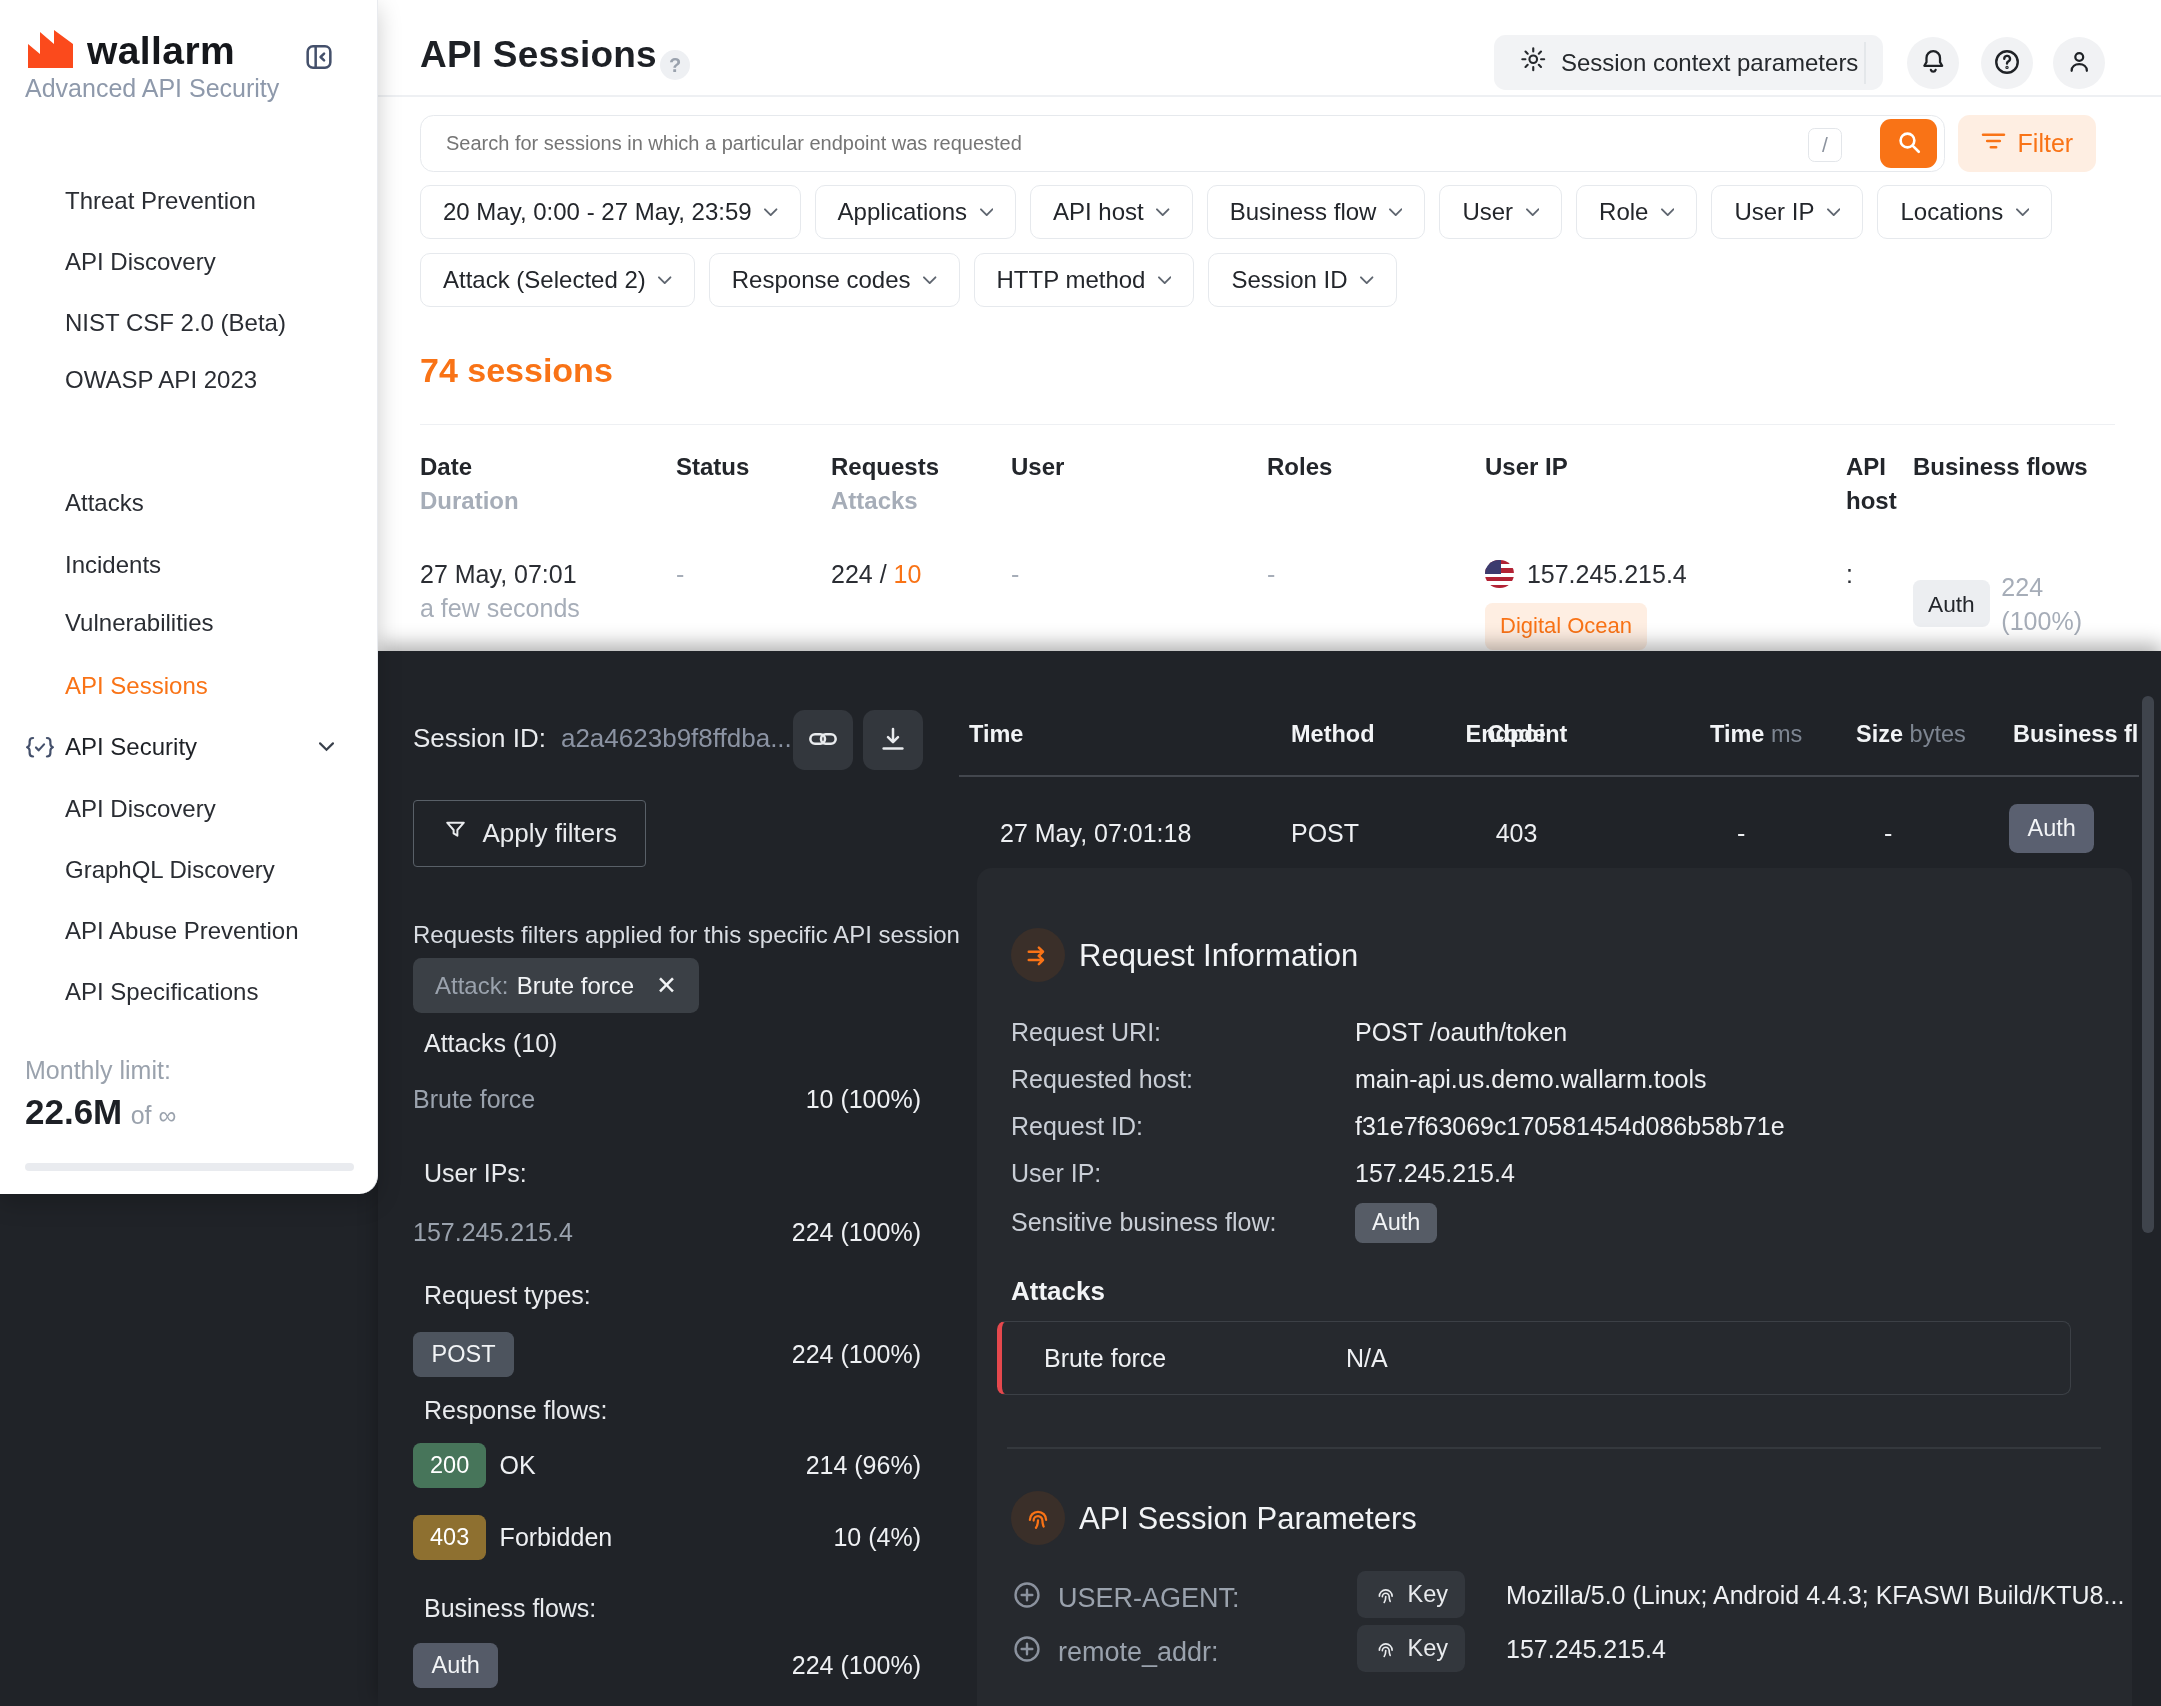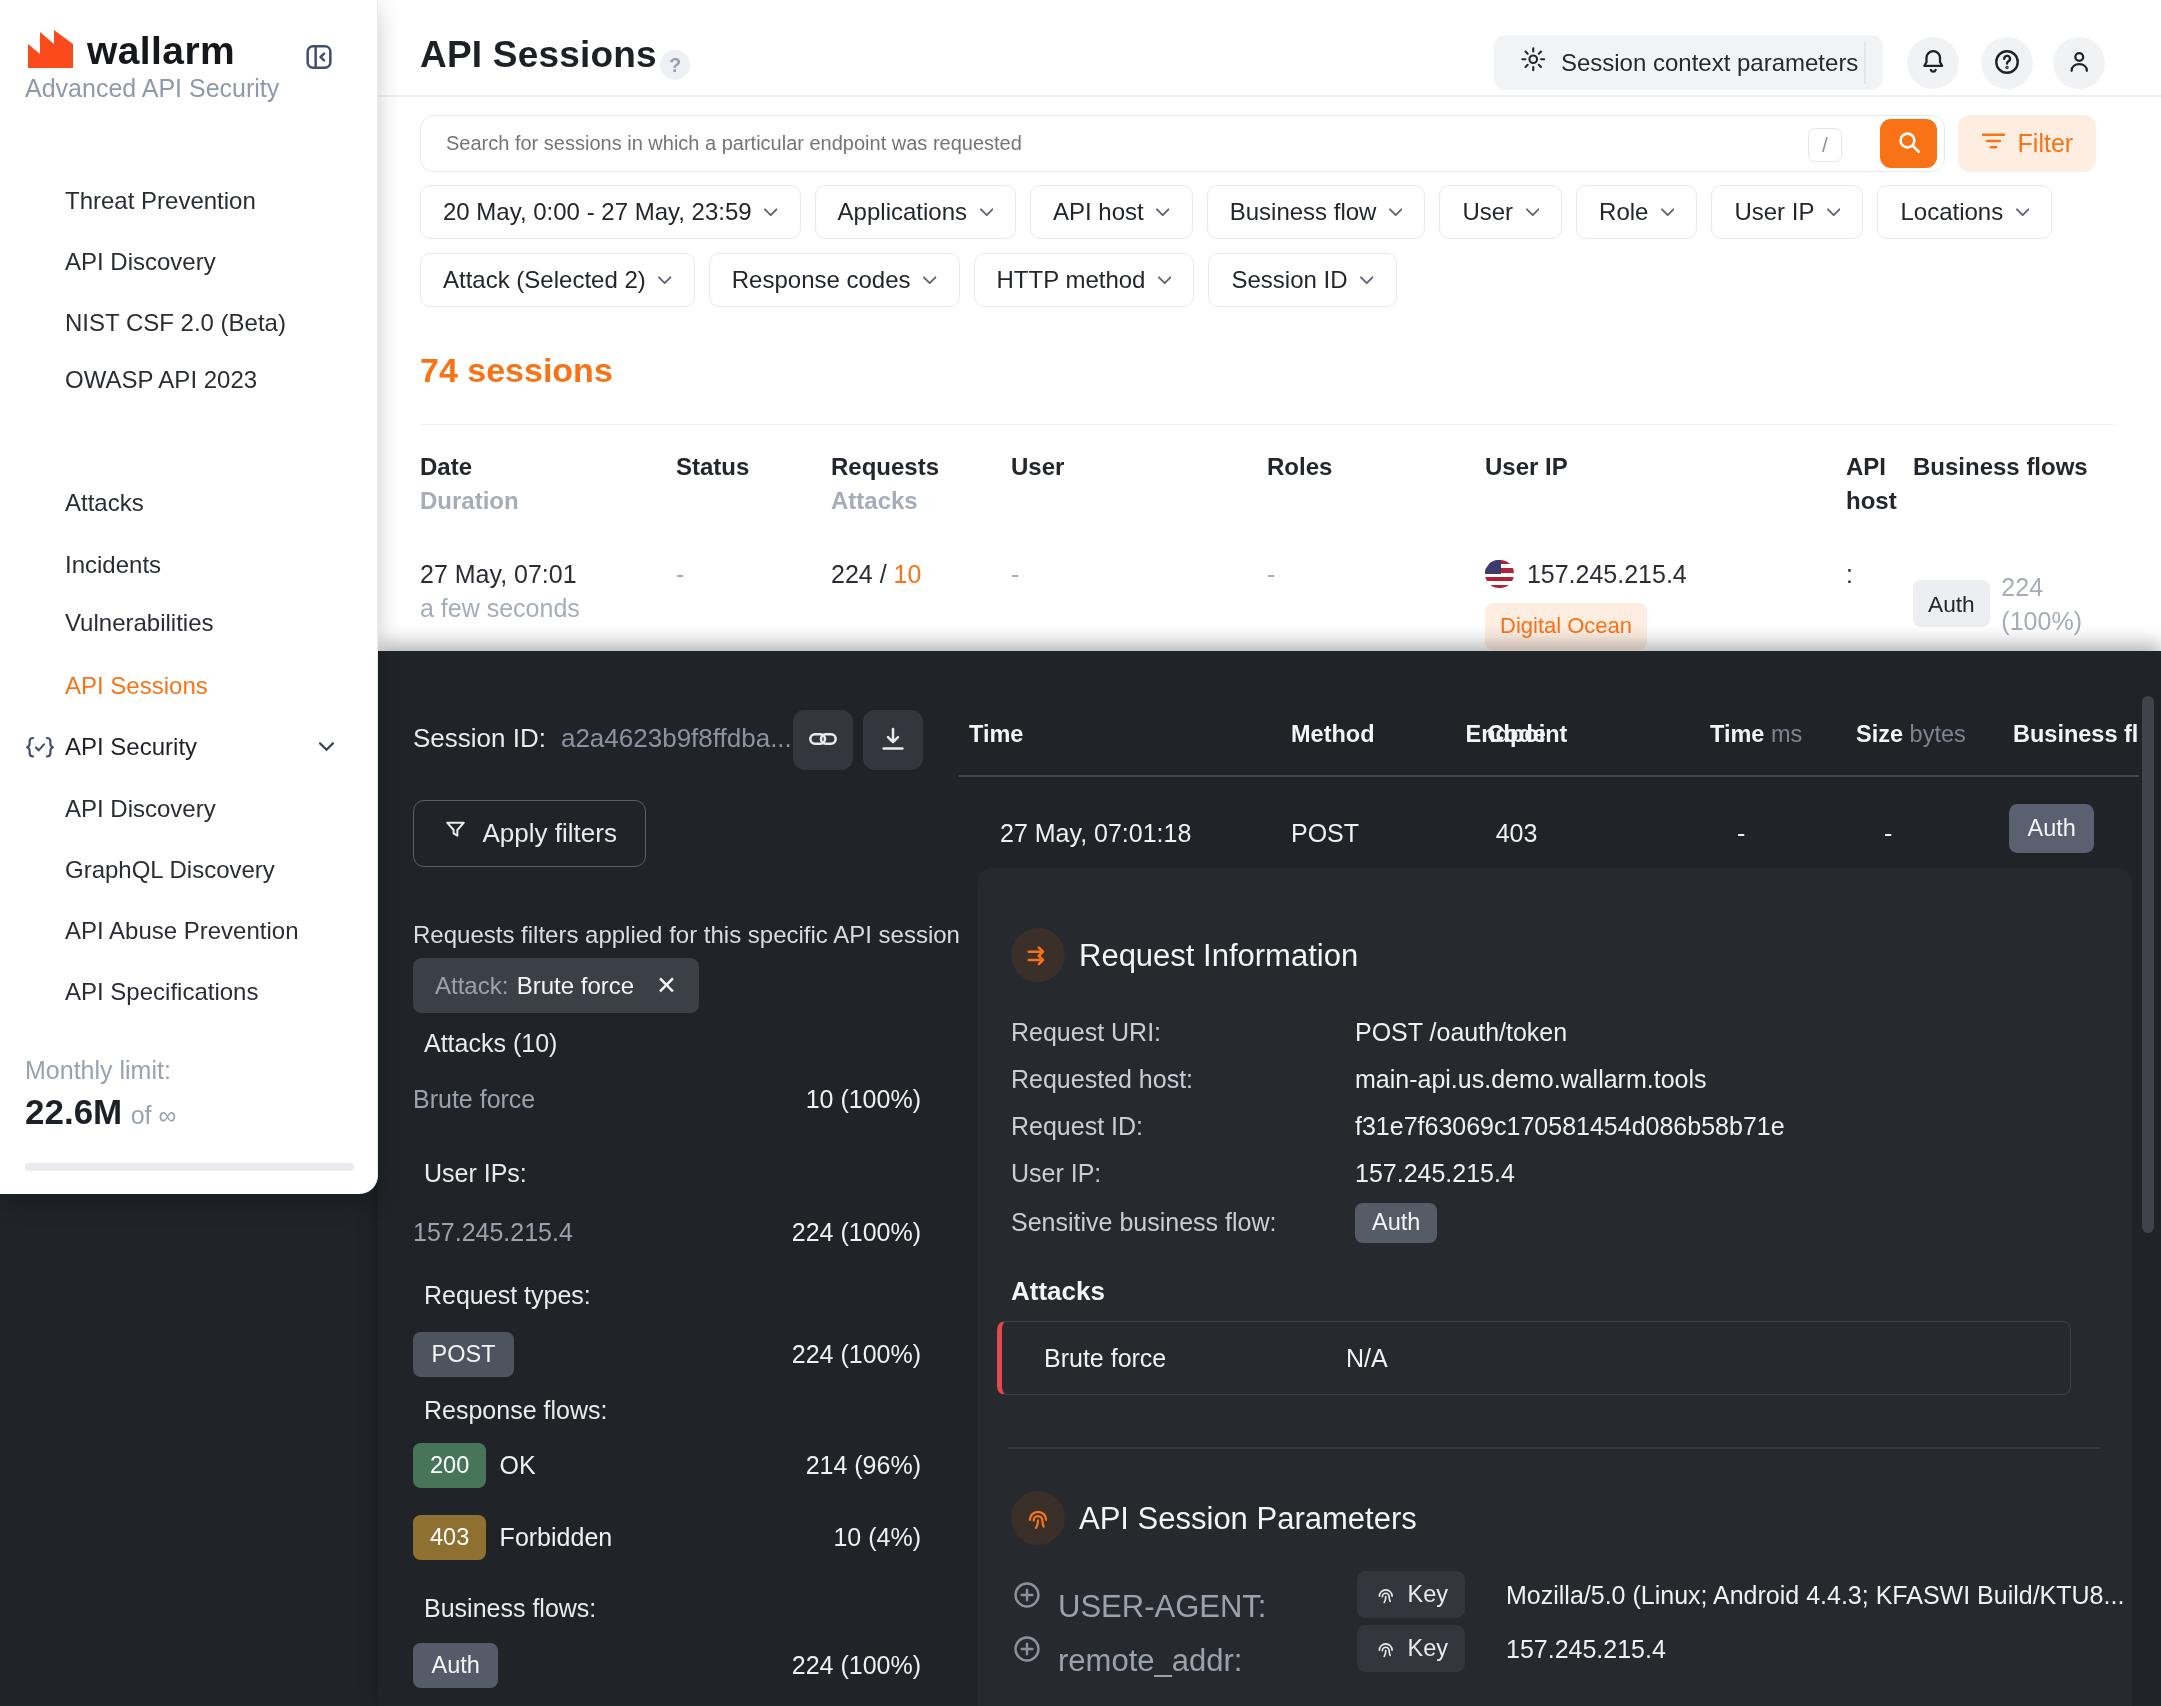--- a/index.html
+++ b/index.html
@@ -68,21 +68,21 @@
   .ml-value{position:absolute;left:25px;top:1092px;font-size:35px;font-weight:700;color:#1d2025;}
   .ml-suffix{font-size:25px;font-weight:400;color:#9aa2ad;margin-left:8.4px;}
   .ml-bar{position:absolute;left:25px;top:1163px;width:329px;height:8.4px;border-radius:4.2px;background:#e9ebef;}
 
   
   .dpanel{position:absolute;left:378px;top:651px;width:1784px;height:1056px;background:var(--dark);z-index:4;box-shadow:0 -6.7px 18.5px rgba(0,0,0,.30);}
   .sess-row{position:absolute;left:35px;top:72px;display:flex;align-items:center;}
   .sess-label{font-size:26px;color:#e9ebee;}
   .sess-val{font-size:26px;color:#8b93a3;margin-left:15px;}
   .icobtn{position:absolute;top:59px;width:60px;height:60px;border-radius:11.7px;background:var(--chipbtn);display:flex;align-items:center;justify-content:center;cursor:pointer;}
-  .applyf{position:absolute;left:35px;top:149px;height:67px;padding:0 28.5px;border:1.7px solid #596068;border-radius:11px;display:flex;align-items:center;gap:15px;color:#e9ebee;font-size:26px;background:transparent;cursor:pointer;}
+  .applyf{position:absolute;left:35px;top:149px;height:67px;padding:0 28.5px;border:1.7px solid #596068;border-radius:4px;display:flex;align-items:center;gap:15px;color:#e9ebee;font-size:26px;background:transparent;cursor:pointer;}
   .caption{position:absolute;left:35px;top:270px;font-size:24px;color:#d9dde3;}
   .atk-chip{position:absolute;left:35px;top:307px;height:55px;border-radius:8.4px;background:var(--chip);display:flex;align-items:center;padding:0 22px;font-size:24px;gap:8.4px;}
   .atk-chip .k{color:#9aa2ad;} .atk-chip .v{color:#f2f4f6;}
   .atk-chip .x{color:#f2f4f6;font-size:25px;margin-left:13.4px;cursor:pointer;}
   .stat-label{position:absolute;left:46px;font-size:25px;color:#e9ebee;text-align:center;}
   .stat-row{position:absolute;left:35px;width:508px;display:flex;align-items:center;justify-content:space-between;}
   .stat-name{color:#9aa2ad;font-size:25px;}
   .stat-val{color:#eef0f3;font-size:25px;}
   .code-chip{display:inline-flex;align-items:center;justify-content:center;height:45px;padding:0 17px;border-radius:7.6px;color:#fff;font-size:23.5px;}
   .dk-chip{display:inline-flex;align-items:center;height:45px;padding:0 18.5px;border-radius:7.6px;background:#4d545e;color:#f2f4f6;font-size:23.5px;}
@@ -106,21 +106,21 @@
   .kv .kl{width:344px;font-size:25px;color:#c9ced6;}
   .kv .kv-v{font-size:25px;color:#eef0f3;}
   .auth-sm{display:inline-flex;align-items:center;height:40px;padding:0 17px;border-radius:7.6px;background:#565c66;color:#f2f4f6;font-size:23.5px;line-height:normal;align-self:center;}
   .atk-head{position:absolute;left:34px;top:408px;font-size:26px;font-weight:700;color:#f2f4f6;}
   .atk-box{position:absolute;left:20px;top:453px;width:1074px;height:74px;border:1.7px solid #3c4046;border-left:5.9px solid var(--red);border-radius:8.4px;display:flex;align-items:center;}
   .atk-box .n{margin-left:42px;font-size:25px;color:#eef0f3;width:302px;}
   .atk-box .v{font-size:25px;color:#eef0f3;}
   .card-div{position:absolute;left:30px;top:579px;width:1094px;height:1.7px;background:var(--dkline2);}
   .prow{position:absolute;left:34px;width:1087px;height:50px;}
   .prow .plus{position:absolute;left:0;top:8.4px;}
-  .prow .pl{position:absolute;left:47px;top:18px;font-size:31px;color:#9aa2ad;}
+  .prow .pl{position:absolute;left:47px;top:12px;font-size:27px;color:#9aa2ad;}
   .keychip{position:absolute;left:346px;top:0;height:47px;padding:0 17px;border-radius:8.4px;background:var(--chipbtn);display:inline-flex;align-items:center;gap:10px;color:#e9ebee;font-size:23.5px;}
   .prow .pv{position:absolute;left:495px;top:10px;font-size:25px;color:#eef0f3;white-space:nowrap;}
 </style>
 </head>
 <body>
 
 <div class="page">
 
   <div class="main-white"></div>
   <div class="hdr-line"></div>

